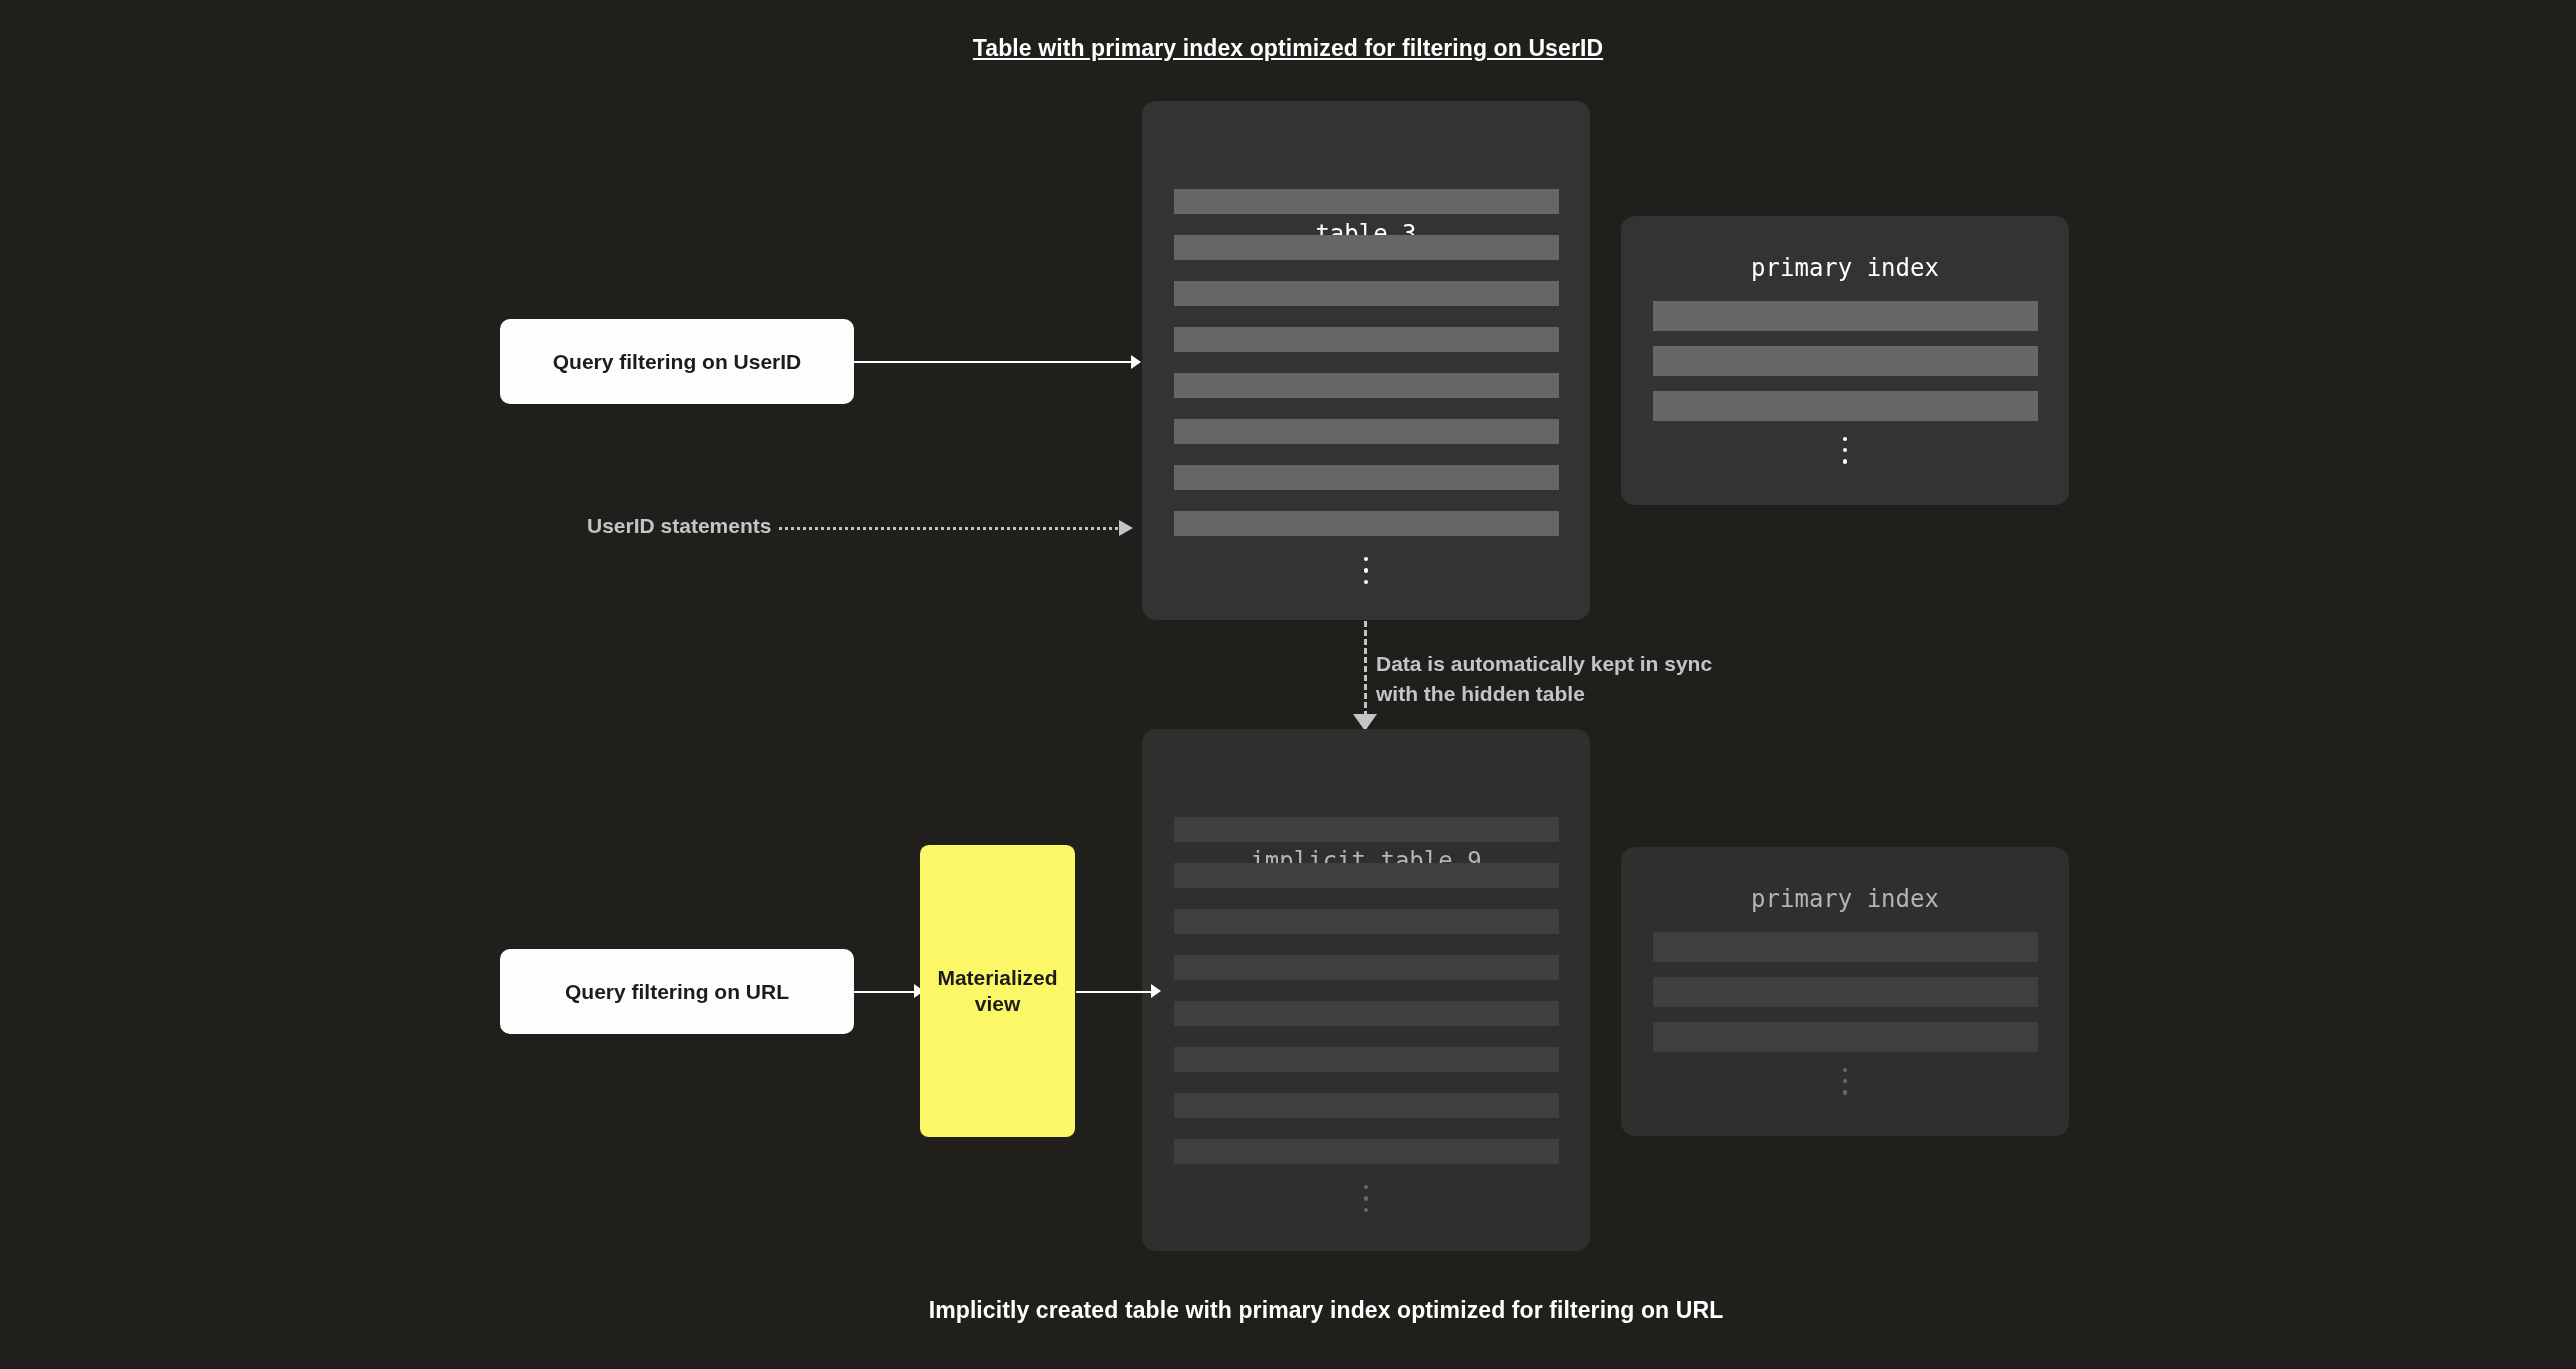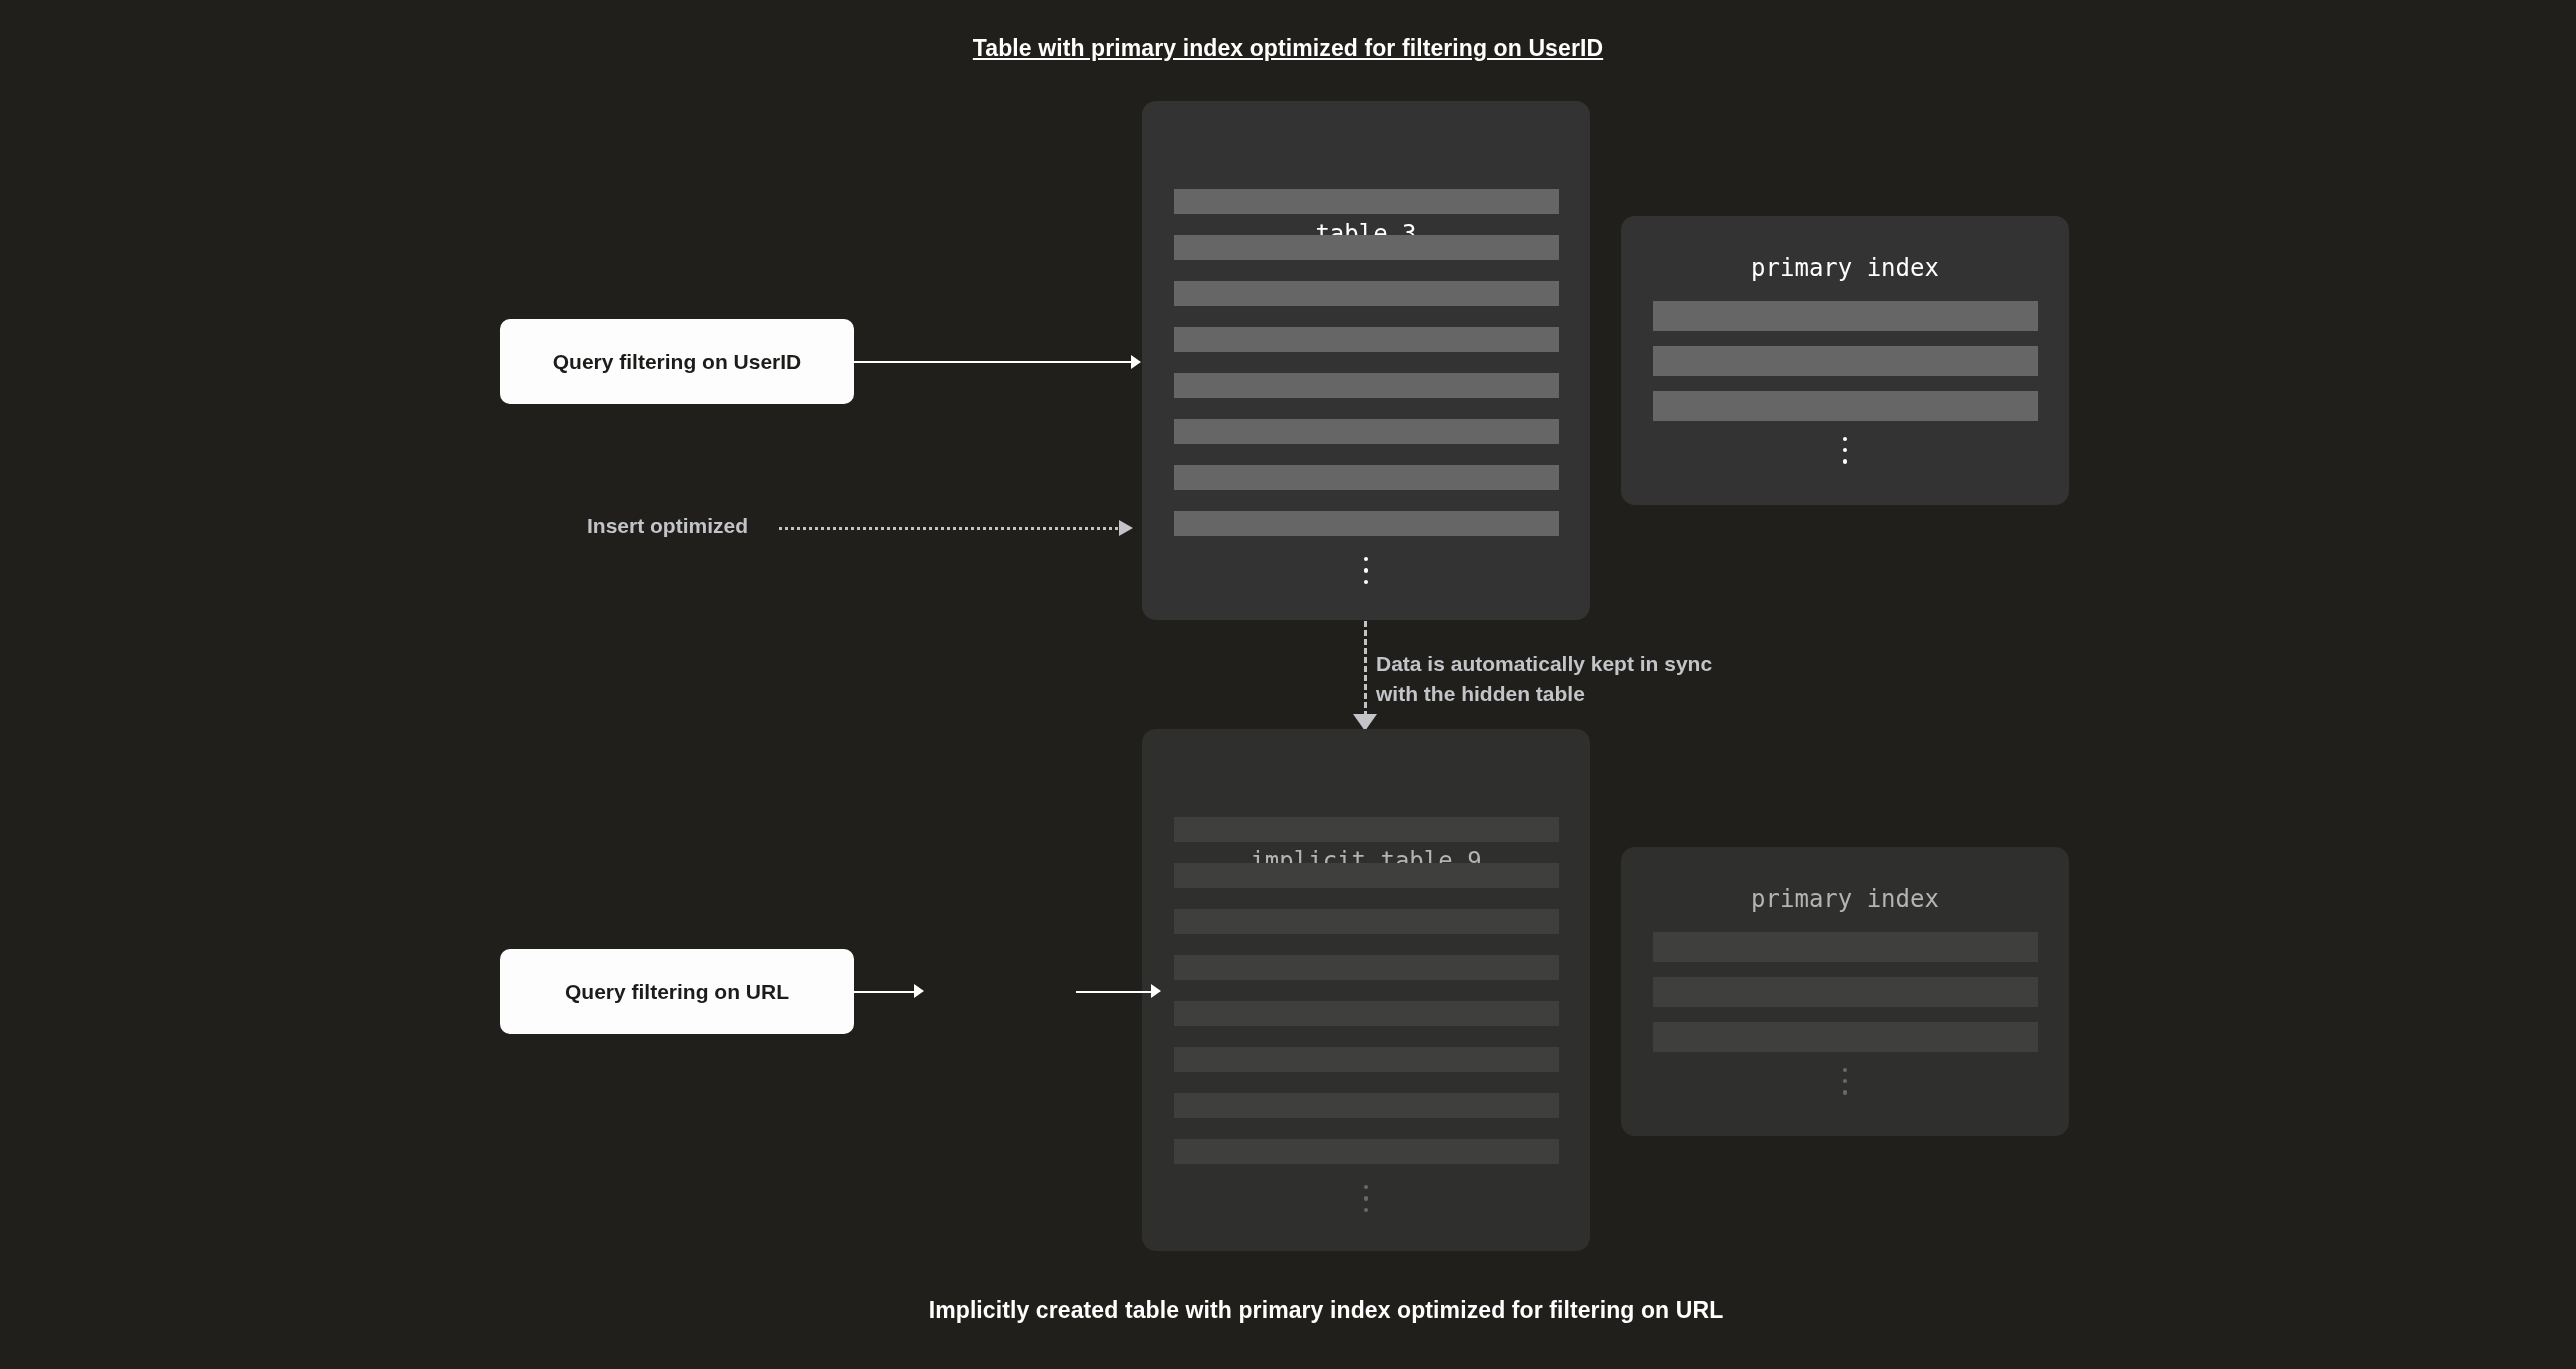--- a/index.html
+++ b/index.html
@@ -204,21 +204,21 @@
       </div>
   </div>
 
   <div class="query-box" id="query-userid" style="left:500px; top:319px; width:354px; height:85px;text-align:right;">
     <span>Query filtering on UserID</span>
   </div>
 
   <div class="h-line" style="left:854px; top:361px; width:277px;"></div>
   <div class="arrow-right" style="left:1131px; top:355px;"></div>
 
-  <div class="edge-label" style="left:587px; top:514px;">Insert optimized</div>
+  <div class="edge-label" style="left:587px; top:514px;">UserID statements</div>
   <div class="dotted-line" style="left:779px; top:527px; width:339px;"></div>
   <div class="arrow-right-grey" style="left:1119px; top:520px;"></div>
 
   <div class="dashed-v" style="left:1364px; top:621px; height:96px;"></div>
   <div class="arrow-down-grey" style="left:1353px; top:714px;"></div>
   <div class="edge-label multiline" style="left:1376px; top:649px; width:377px;">
     <div>Data is automatically kept in sync</div>
     <div>with the hidden table</div>
   </div>
 
@@ -255,20 +255,23 @@
       </div>
   </div>
 
   <div class="query-box" id="query-url" style="left:500px; top:949px; width:354px; height:85px;">
     <span>Query filtering on URL</span>
   </div>
 
   <div class="h-line" style="left:854px; top:991px; width:60px;"></div>
   <div class="arrow-right" style="left:914px; top:984px;"></div>
 
+  <div id="mv-box" style="left:920px; top:845px; width:155px; height:292px;">
+    <span>Materialized view</span>
+  </div>
 
   <div class="h-line" style="left:1076px; top:991px; width:75px;"></div>
   <div class="arrow-right" style="left:1151px; top:984px;"></div>
 
   <div class="caption" id="caption-bottom">Implicitly created table with primary index optimized for filtering on URL</div>
 
 </div>
 
 
 </body></html>

